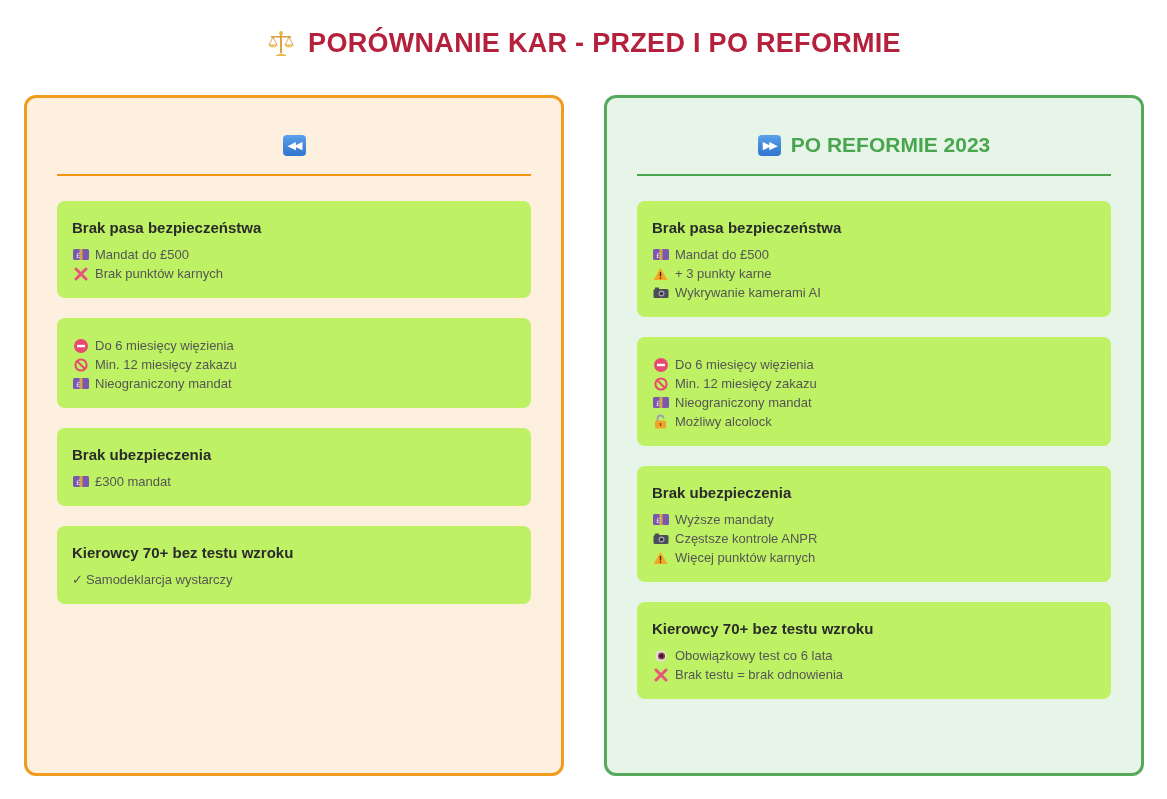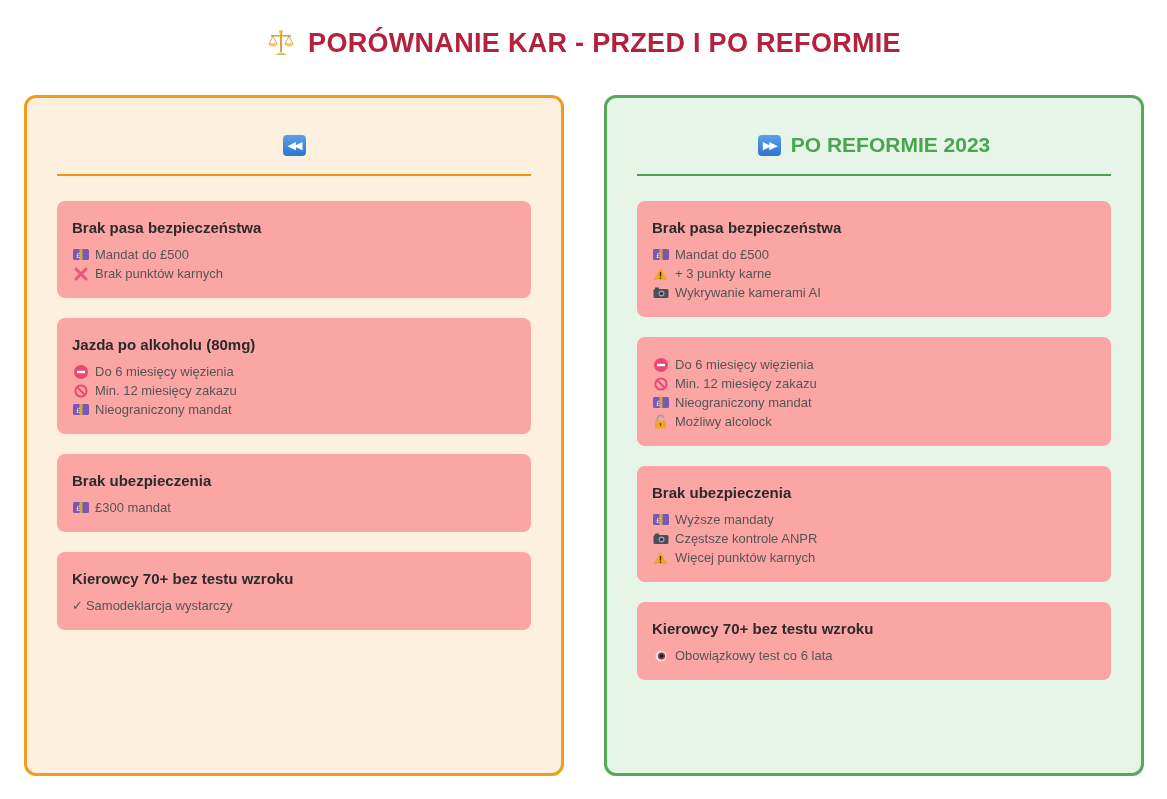--- a/index.html
+++ b/index.html
@@ -3,21 +3,21 @@
   <meta charset="utf-8">
   <style>
     * { box-sizing: border-box; margin: 0; padding: 0; }
     html, body { width: 1167px; height: 799px; background: #ffffff; overflow: hidden; }
     body { font-family: "Liberation Sans", "DejaVu Sans", sans-serif; color: #333; position: relative; }
 
     .page-title {
       position: absolute; top: 28px; left: 0; width: 1167px;
       text-align: center; font-size: 27px; font-weight: bold;
       color: #b5203c; letter-spacing: 0.3px;
-      display: flex; justify-content: center; align-items: flex-start; gap: 12px;
+      display: flex; justify-content: center; align-items: flex-end; gap: 12px;
     }
     .page-title .scale-icon { display: inline-flex; width: 30px; height: 30px; }
 
     .panel {
       position: absolute; top: 95px; width: 540px; height: 681px;
       border-radius: 12px; border: 3px solid; padding: 0 30px;
     }
     .panel.before { left: 24px; background: #fdf0df; border-color: #f09c1f; }
     .panel.after  { left: 604px; background: #e6f5e7; border-color: #56a95a; }
 
@@ -33,21 +33,21 @@
 
     .media-icon {
       width: 23px; height: 21px; border-radius: 4px;
       background: linear-gradient(#5aa0ea, #2f74cf);
       display: inline-flex; align-items: center; justify-content: center;
       color: #fff; font-size: 11px; line-height: 1; letter-spacing: -2px;
     }
 
     .cards { margin-top: 25px; display: flex; flex-direction: column; gap: 20px; }
     .card {
-      background: #fca5a5; border-radius: 8px; padding: 18px 15px 15px 15px;
+      background: #bef264; border-radius: 8px; padding: 18px 15px 15px 15px;
     }
     .card-title { font-size: 15px; font-weight: bold; color: #2b2b2b; margin-bottom: 9px; }
     .card-item {
       font-size: 13px; color: #555; line-height: 19px;
       display: flex; align-items: center; gap: 6px;
     }
     .ic { width: 17px; height: 15px; display: inline-flex; align-items: center; justify-content: center; flex: 0 0 17px; }
     .ic svg { display: block; }
     .ic-text { font-size: 13px; color: #555; width: auto; flex: 0 0 auto; }
   </style>
@@ -91,21 +91,20 @@
         <span class="ic">
             <svg width="14" height="14" viewBox="0 0 14 14">
               <path d="M2 2 L12 12 M12 2 L2 12" stroke="#e8557a" stroke-width="3" stroke-linecap="round"></path>
             </svg>
           </span>
         <span>Brak punktów karnych</span>
       </div>
     </div>
 
     <div class="card">
-      <div class="card-title">Jazda po alkoholu (80mg)</div>
       <div class="card-item">
         <span class="ic">
             <svg width="14" height="14" viewBox="0 0 14 14">
               <circle cx="7" cy="7" r="7" fill="#e8496f"></circle>
               <rect x="3" y="5.8" width="8" height="2.4" fill="#fff"></rect>
             </svg>
           </span>
         <span>Do 6 miesięcy więzienia</span>
       </div>
       <div class="card-item">
@@ -275,15 +274,23 @@
       <div class="card-item">
         <span class="ic">
             <svg width="14" height="14" viewBox="0 0 14 14">
               <circle cx="7" cy="7" r="5.5" fill="#e6e0e0"></circle>
               <circle cx="7.5" cy="7" r="3.6" fill="#8a3c4a"></circle>
               <circle cx="7.5" cy="7" r="1.8" fill="#2a1418"></circle>
             </svg>
           </span>
         <span>Obowiązkowy test co 6 lata</span>
       </div>
+      <div class="card-item">
+        <span class="ic">
+            <svg width="14" height="14" viewBox="0 0 14 14">
+              <path d="M2 2 L12 12 M12 2 L2 12" stroke="#e8557a" stroke-width="3" stroke-linecap="round"></path>
+            </svg>
+          </span>
+        <span>Brak testu = brak odnowienia</span>
+      </div>
     </div>
   </div>
 </div>
 
 </body></html>

